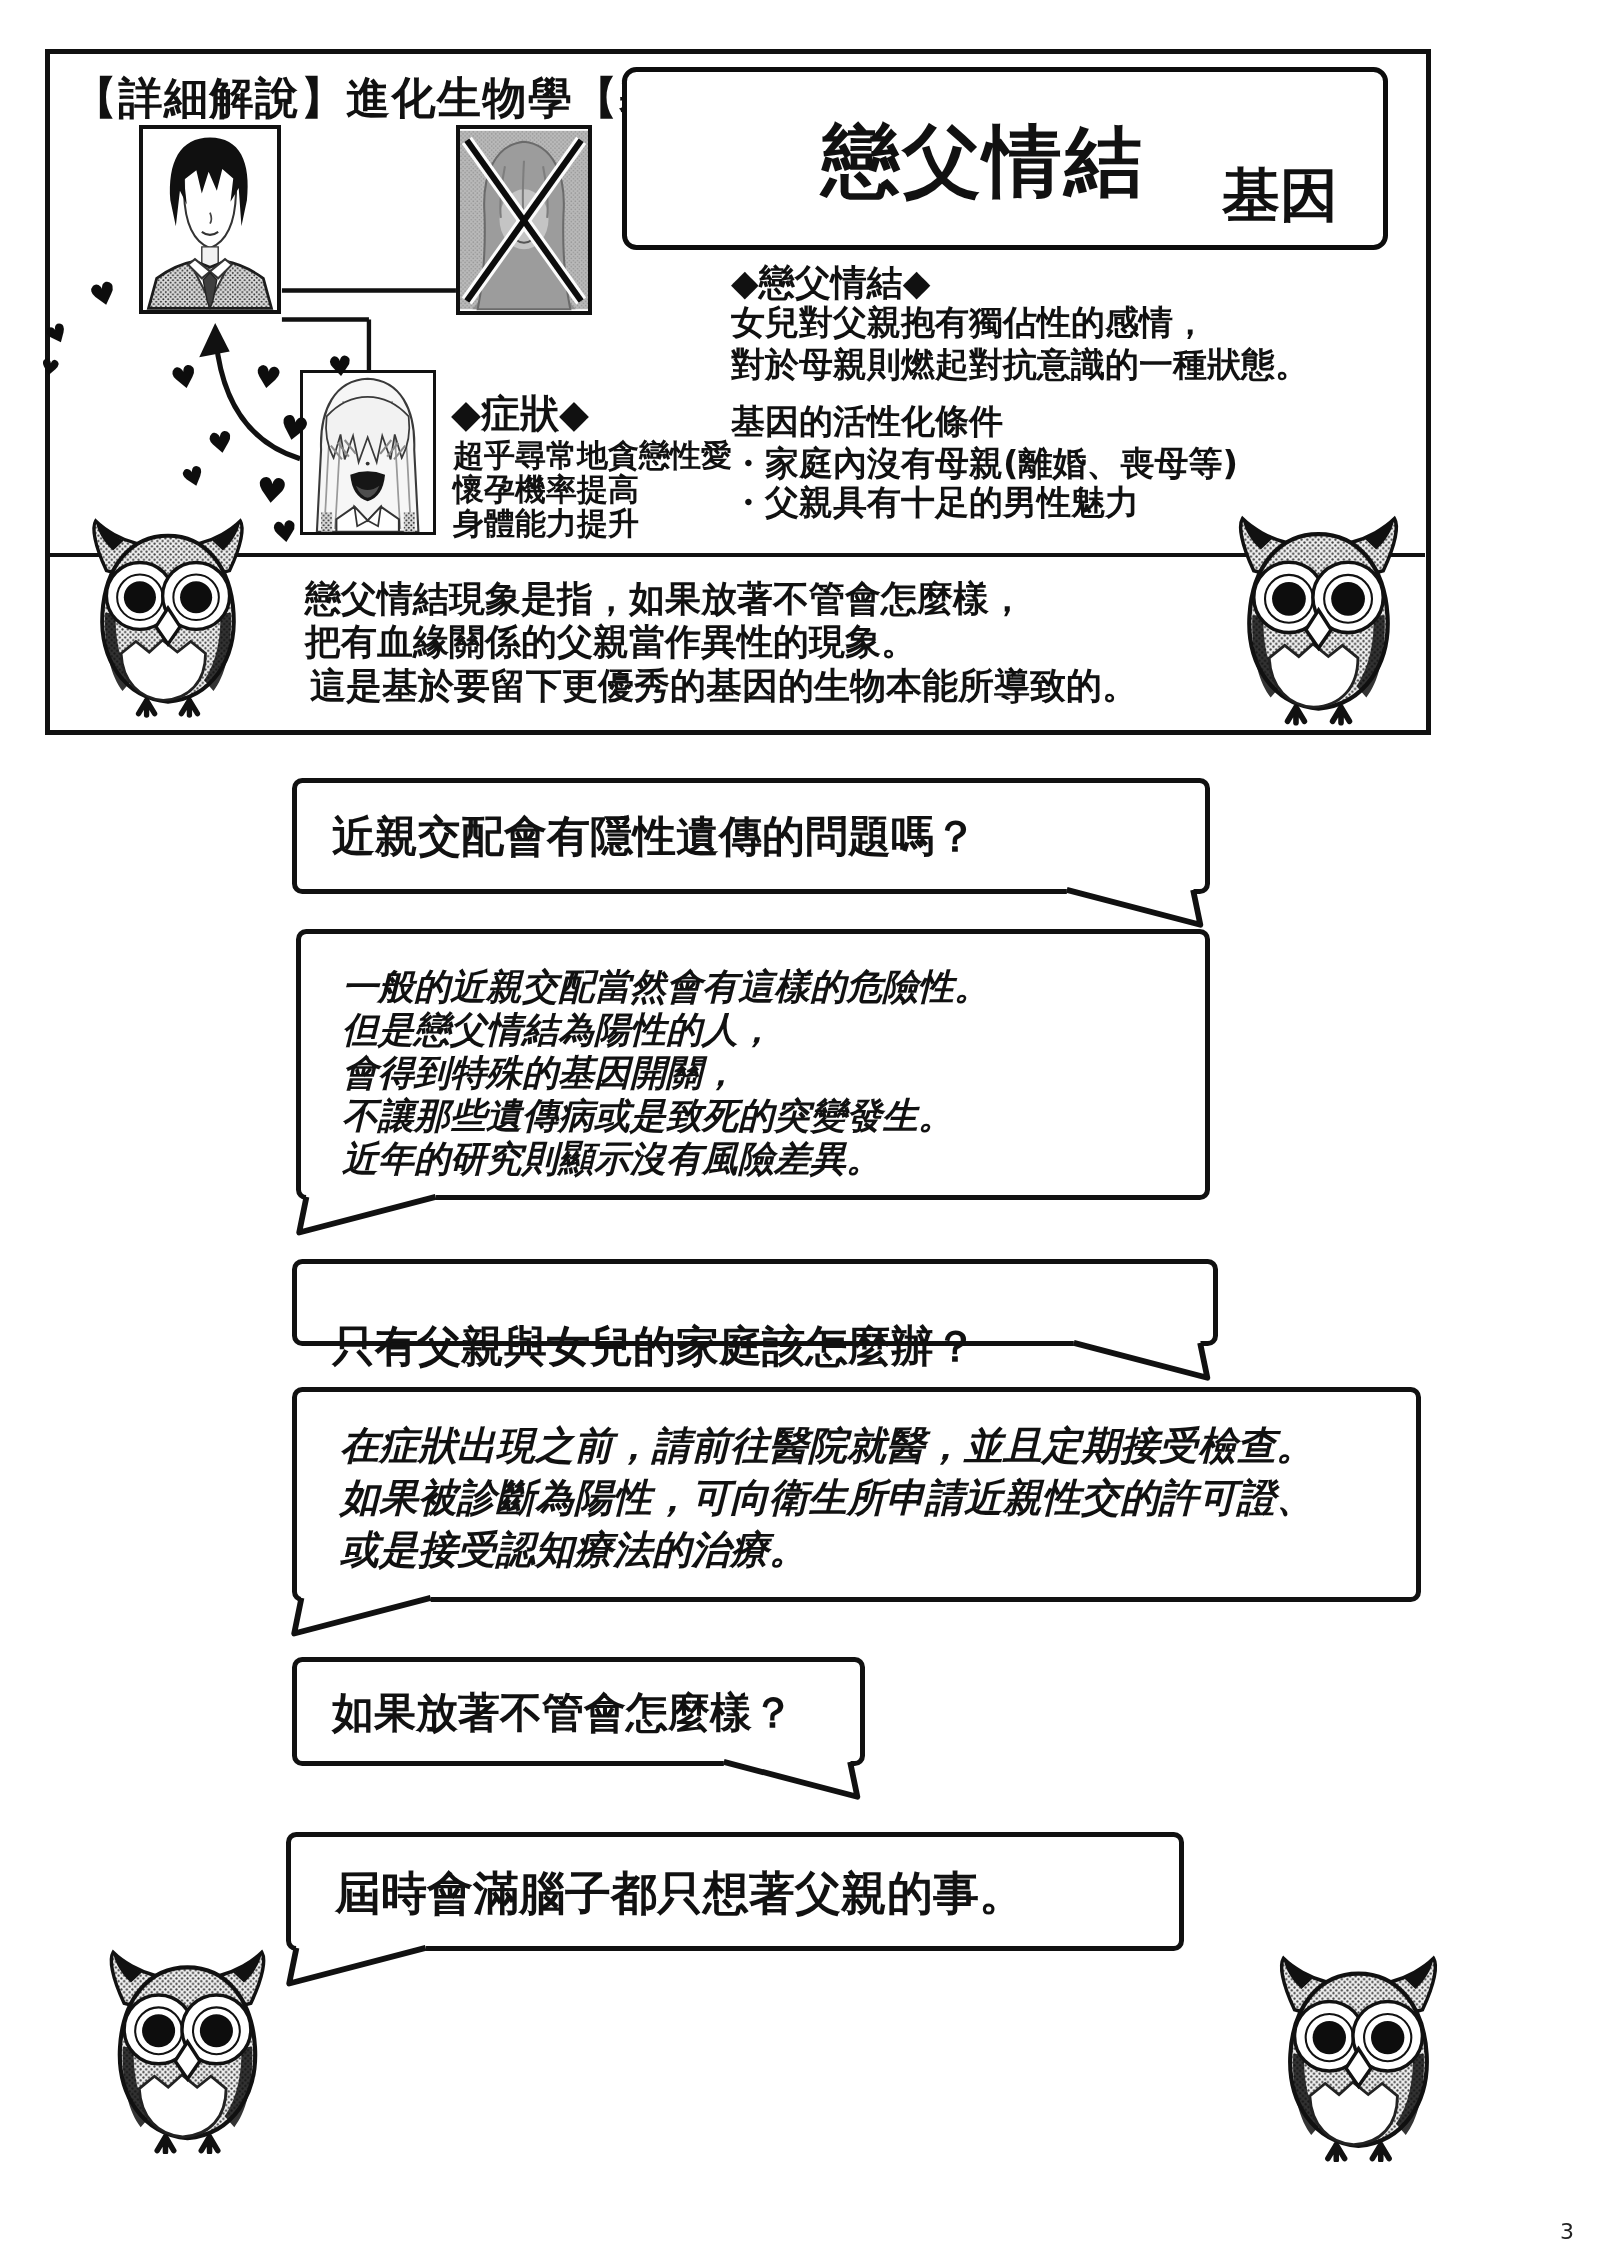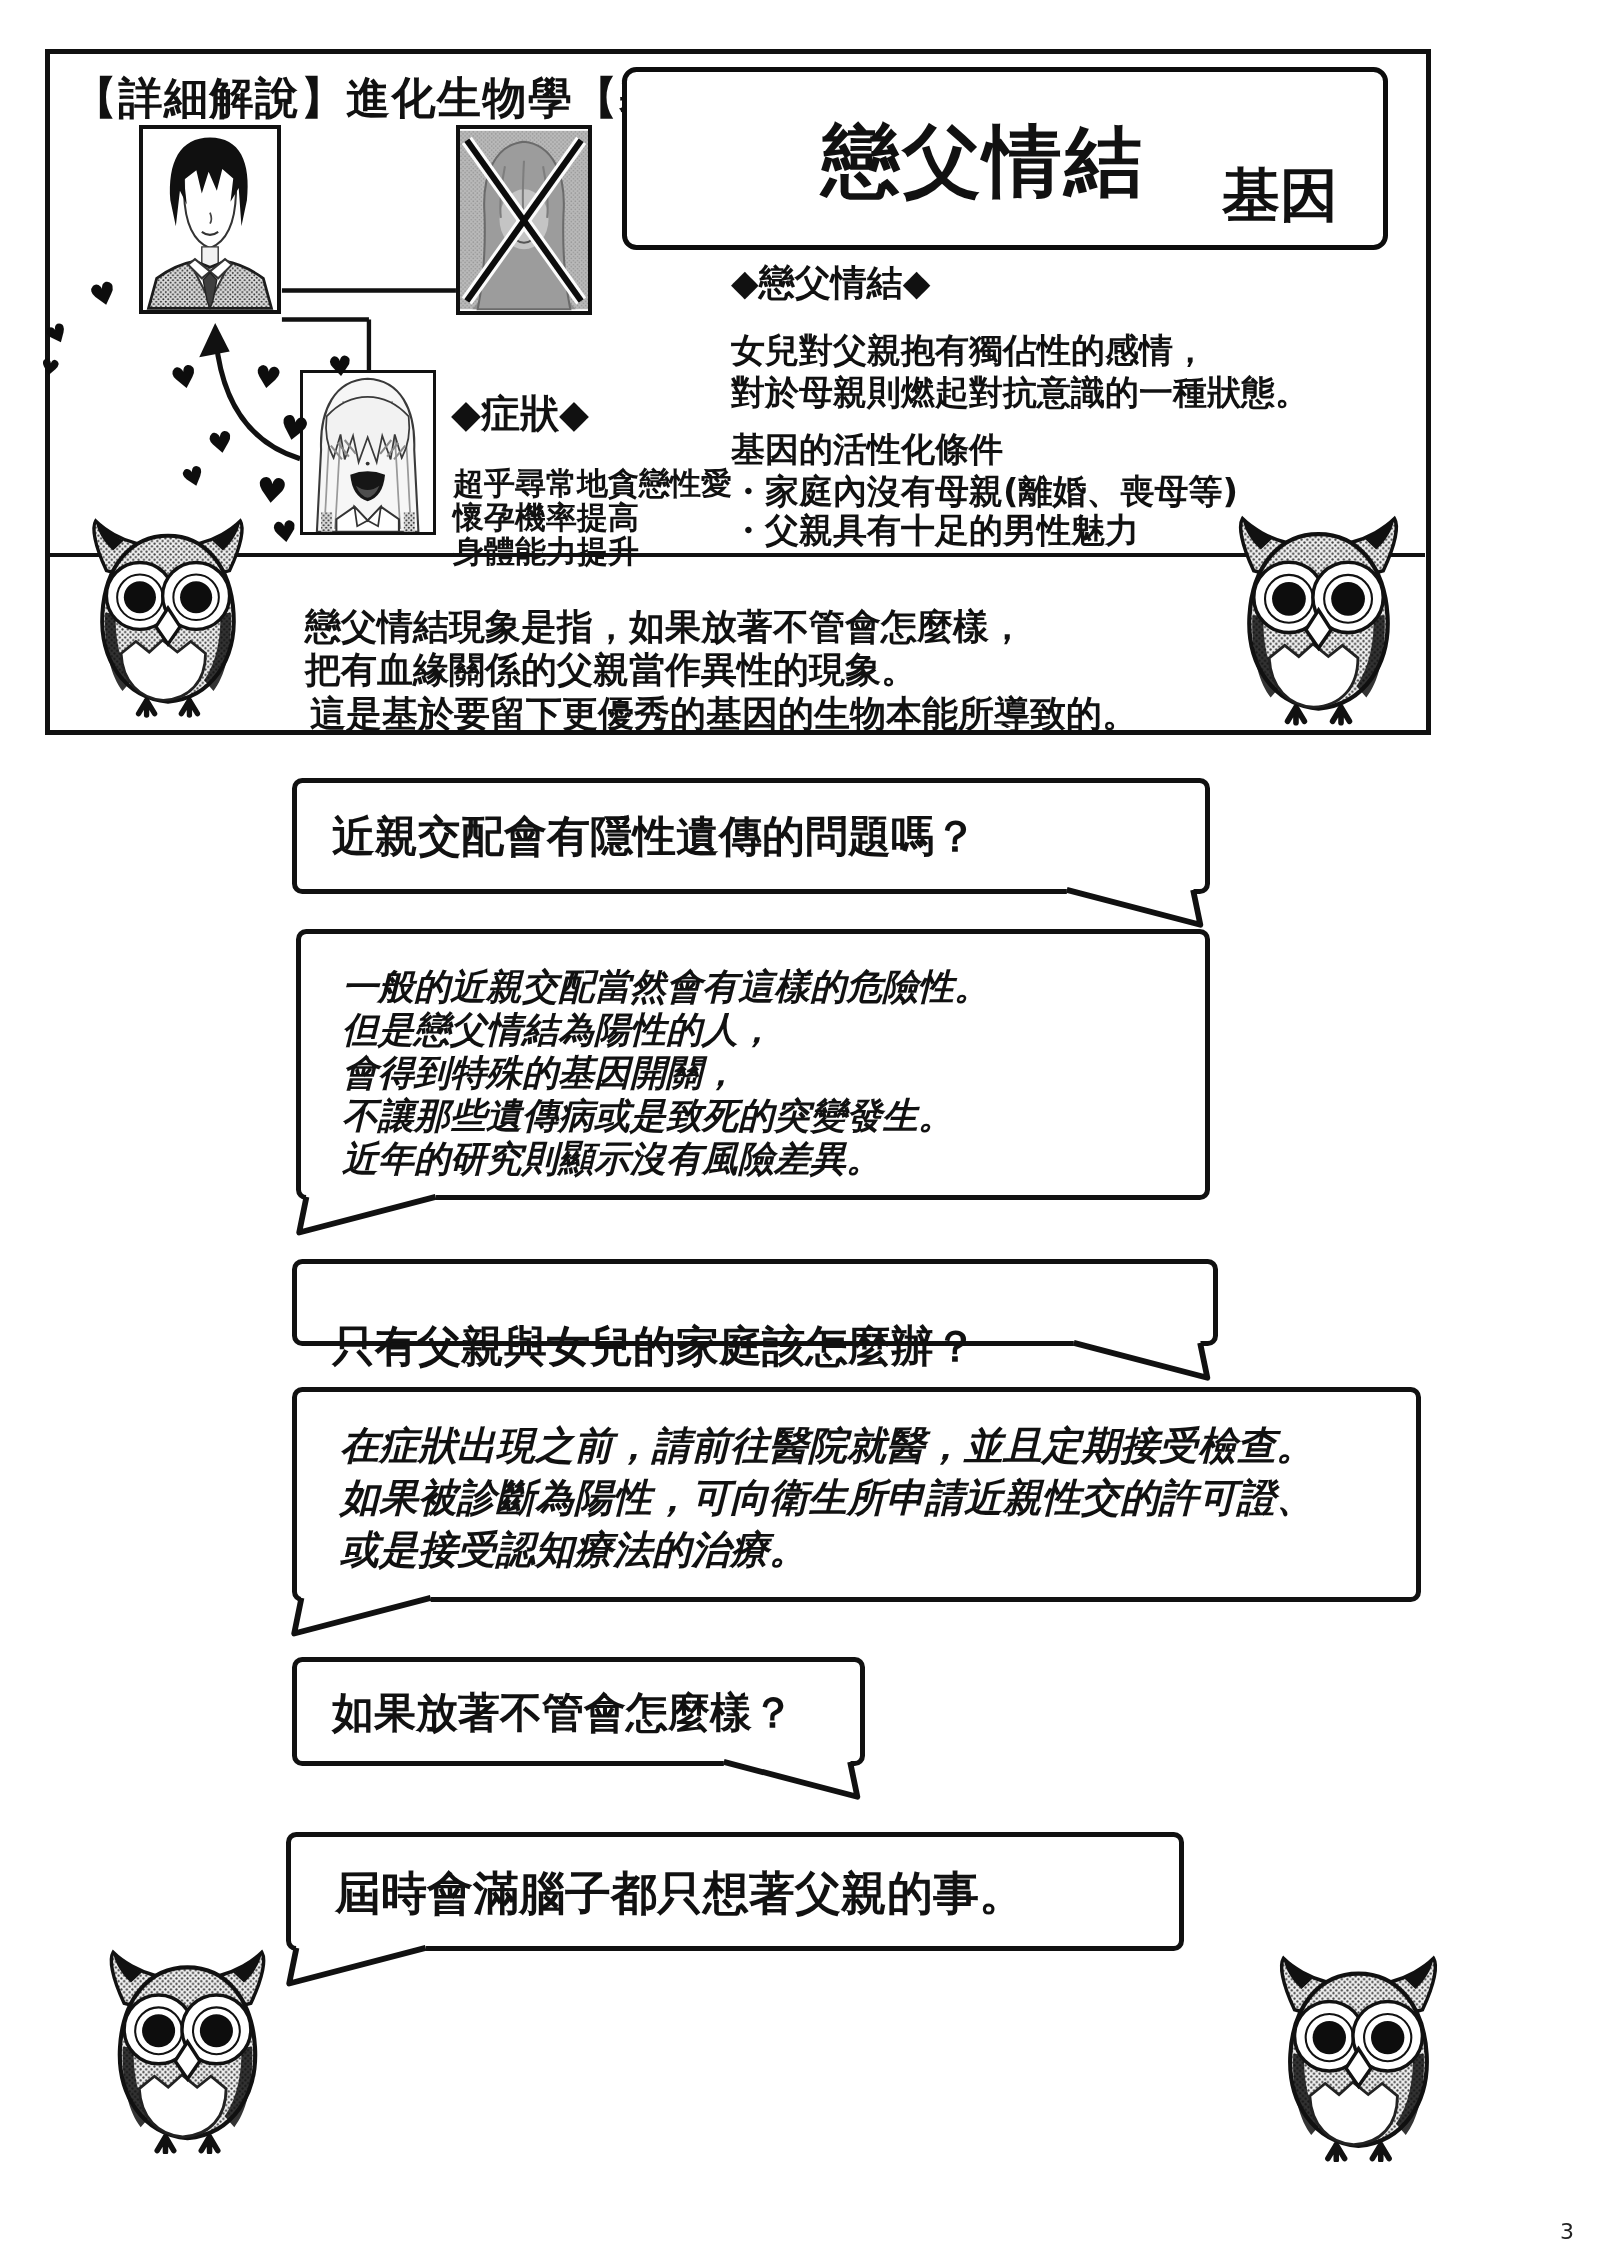--- a/index.html
+++ b/index.html
@@ -3,21 +3,21 @@
 <meta charset="utf-8">
 <style>
   html,body{margin:0;padding:0;background:#fff;}
   #page{position:relative;width:1616px;height:2261px;background:#ffffff;overflow:hidden;
         font-family:"DejaVu Sans",sans-serif;color:#111;}
   .abs{position:absolute;font-style:italic;}
   .box-border{position:absolute;border:5.1px solid #111;background:#fff;box-sizing:border-box;}
   .portrait{position:absolute;border:4.4px solid #111;box-sizing:border-box;background:#fff;}
   .portrait svg{display:block;width:100%;height:100%;}
   .txt{position:absolute;white-space:nowrap;line-height:1.12;}
-  .w9{font-weight:900;} .w7{font-weight:700;margin-top:28px;}
+  .w9{font-weight:900;} .w7{font-weight:700;}
   .heart{position:absolute;color:#0d0d0d;line-height:1;}
   .bubble{position:absolute;border:5.8px solid #111;border-radius:10.2px;background:#fff;box-sizing:border-box;}
   .btail{position:absolute;width:167px;height:45px;overflow:visible;}
   .q-text{position:absolute;font-weight:900;white-space:nowrap;}
   .a-line{white-space:nowrap;font-weight:700;}
   .owl{position:absolute;}
   .divider{position:absolute;background:#111;}
   .connector{position:absolute;pointer-events:none;}
   .title-box{position:absolute;border:5.8px solid #0d0d0d;border-radius:14.5px;background:#fff;box-sizing:border-box;}
 </style>

